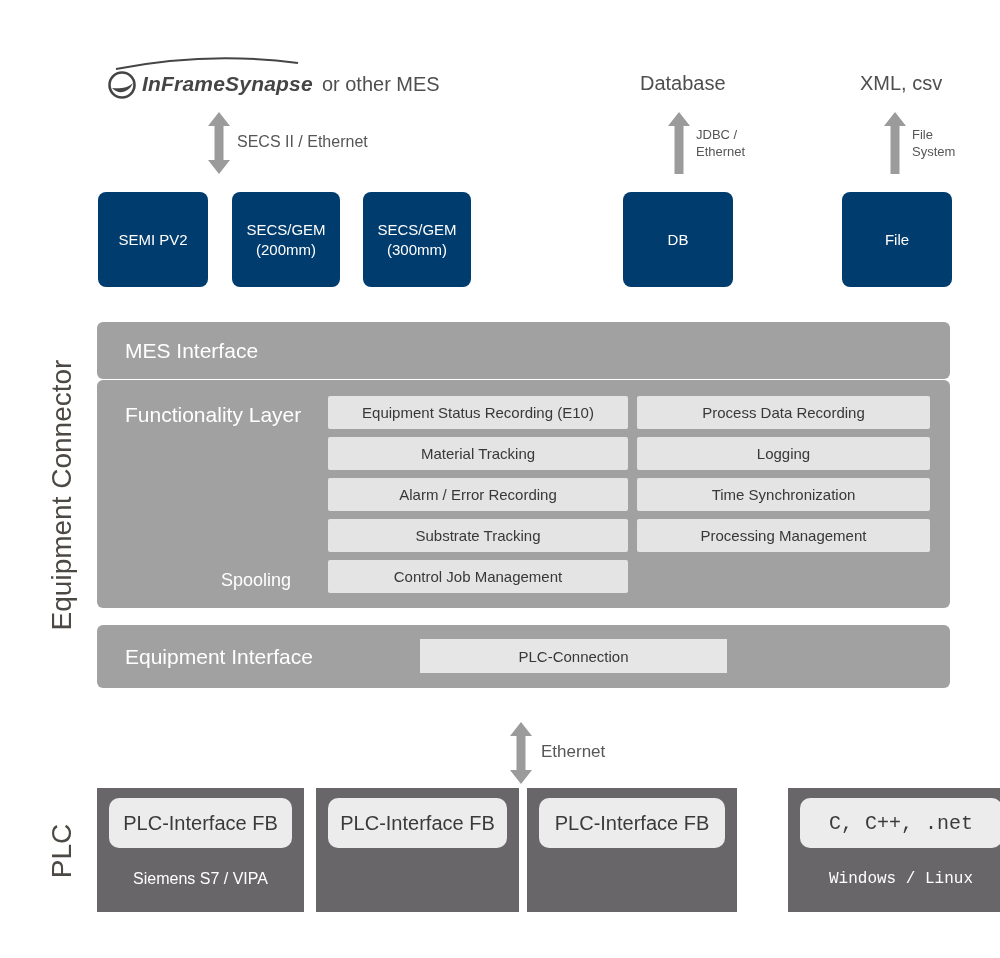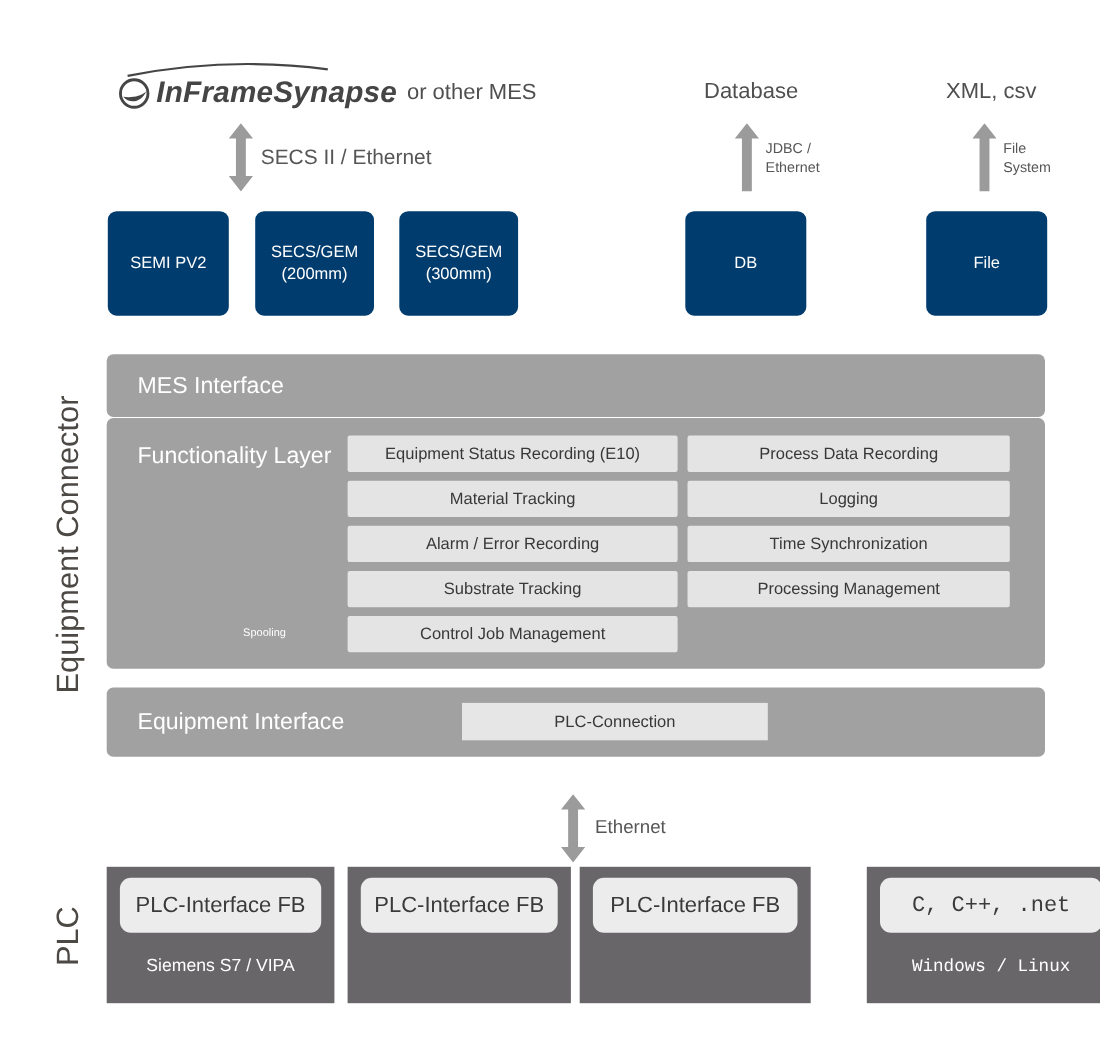--- a/index.html
+++ b/index.html
@@ -5,50 +5,50 @@
   html,body { margin:0; padding:0; background:#ffffff; }
   .canvas {
     position:relative; width:1000px; height:958px; background:#ffffff;
     font-family:"Liberation Sans","DejaVu Sans",sans-serif; overflow:hidden;
   }
   .abs { position:absolute; }
 
   
   .toplabel { font-size:20px; color:#4f4f4f; white-space:nowrap; }
   .logo-row { display:flex; align-items:center; }
-  .logo-text { font-size:27px; font-weight:bold; font-style:italic; color:#454545; letter-spacing:.2px; }
+  .logo-text { font-size:21px; font-weight:bold; font-style:italic; color:#454545; letter-spacing:.2px; }
   .logo-suffix { font-size:20px; color:#4f4f4f; margin-left:9px; }
 
-  .arrowlabel { font-size:19px; color:#565656; white-space:nowrap; }
+  .arrowlabel { font-size:16px; color:#565656; white-space:nowrap; }
   .arrowlabel.small { font-size:13px; line-height:17px; }
   .arrowlabel.big { font-size:17px; }
 
   
   .pbox {
     position:absolute; top:192px; height:95px; background:#003c6d; border-radius:8px;
     color:#ffffff; font-size:15px; line-height:20px; text-align:center;
     display:flex; flex-direction:column; align-items:center; justify-content:center;
   }
 
   
   .bar { position:absolute; left:97px; width:853px; background:#a1a1a1; border-radius:6px; }
   .bar-title { position:absolute; left:28px; color:#ffffff; font-size:21px; white-space:nowrap; }
 
   .items-grid {
-    position:absolute; left:316px; top:396px;
+    position:absolute; left:328px; top:396px;
     display:grid; grid-template-columns:300px 293px; column-gap:9px; row-gap:8px;
   }
   .item {
     height:33px; background:#e4e4e4; border-radius:2px; color:#383838; font-size:15px;
     display:flex; align-items:center; justify-content:center; white-space:nowrap;
   }
-  .spooling { position:absolute; color:#ffffff; font-size:10px; white-space:nowrap; }
+  .spooling { position:absolute; color:#ffffff; font-size:18px; white-space:nowrap; }
 
   .eq-item {
-    position:absolute; left:420px; top:639px; width:278px; height:34px; background:#e6e6e6;
+    position:absolute; left:420px; top:639px; width:307px; height:34px; background:#e6e6e6;
     color:#383838; font-size:15px; display:flex; align-items:center; justify-content:center;
   }
 
   
   .vlabel {
     position:absolute; transform:translate(-50%,-50%) rotate(-90deg);
     color:#4c4844; font-size:28px; white-space:nowrap;
   }
 
   

